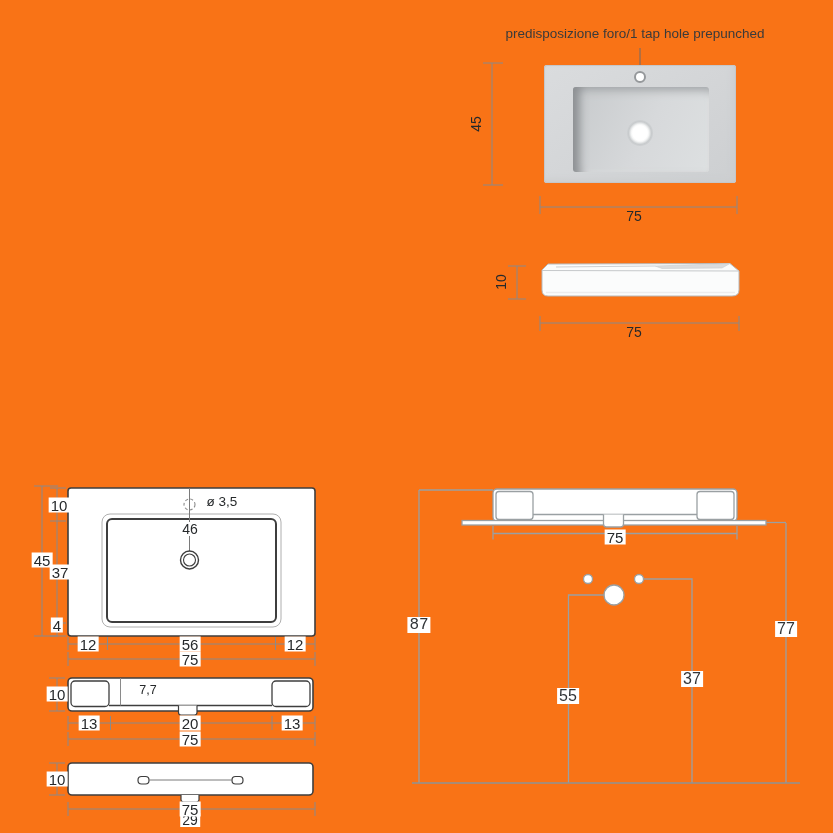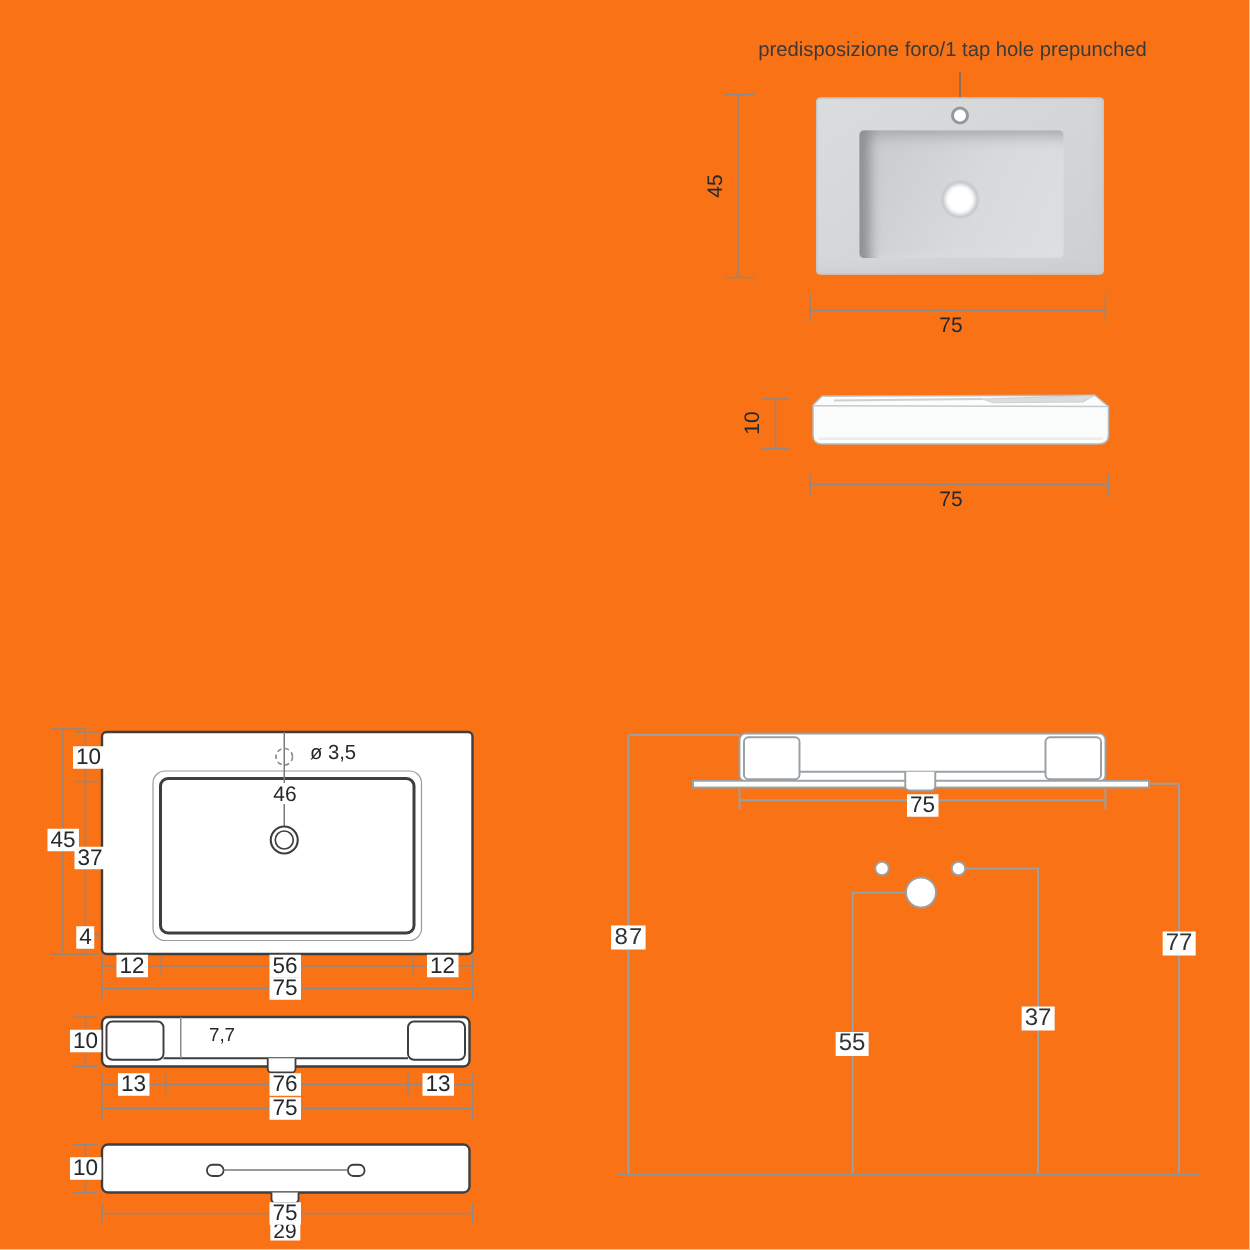--- a/index.html
+++ b/index.html
@@ -171,21 +171,21 @@
   <span class="lbl sz13" style="left:222px;top:502px;">ø 3,5</span>
   <span class="lbl bg" style="left:190px;top:529px;">46</span>
   <span class="lbl sz15 bg" style="left:88px;top:644px;">12</span>
   <span class="lbl sz15 bg" style="left:190px;top:644px;">56</span>
   <span class="lbl sz15 bg" style="left:295px;top:644px;">12</span>
   <span class="lbl sz15 bg" style="left:190px;top:659px;">75</span>
 
   <span class="lbl sz15 bg" style="left:57px;top:694px;">10</span>
   <span class="lbl sz12 bg" style="left:120px;top:690px;margin-left:28px;">7,7</span>
   <span class="lbl sz15 bg" style="left:89px;top:723px;">13</span>
-  <span class="lbl sz15 bg" style="left:190px;top:723px;">76</span>
+  <span class="lbl sz15 bg" style="left:190px;top:723px;">20</span>
   <span class="lbl sz15 bg" style="left:292px;top:723px;">13</span>
   <span class="lbl sz15 bg" style="left:190px;top:739px;">75</span>
 
   <span class="lbl sz15 bg" style="left:57px;top:779px;">10</span>
   <span class="lbl bg" style="left:190px;top:780px;margin-top:40px;">29</span>
   <span class="lbl sz15 bg" style="left:190px;top:809px;">75</span>
 
   <span class="lbl sz16 bg" style="left:419px;top:625px;font-family:Liberation Mono, monospace;">87</span>
   <span class="lbl sz15 bg" style="left:615px;top:537px;">75</span>
   <span class="lbl sz16 bg" style="left:786px;top:629px;">77</span>

